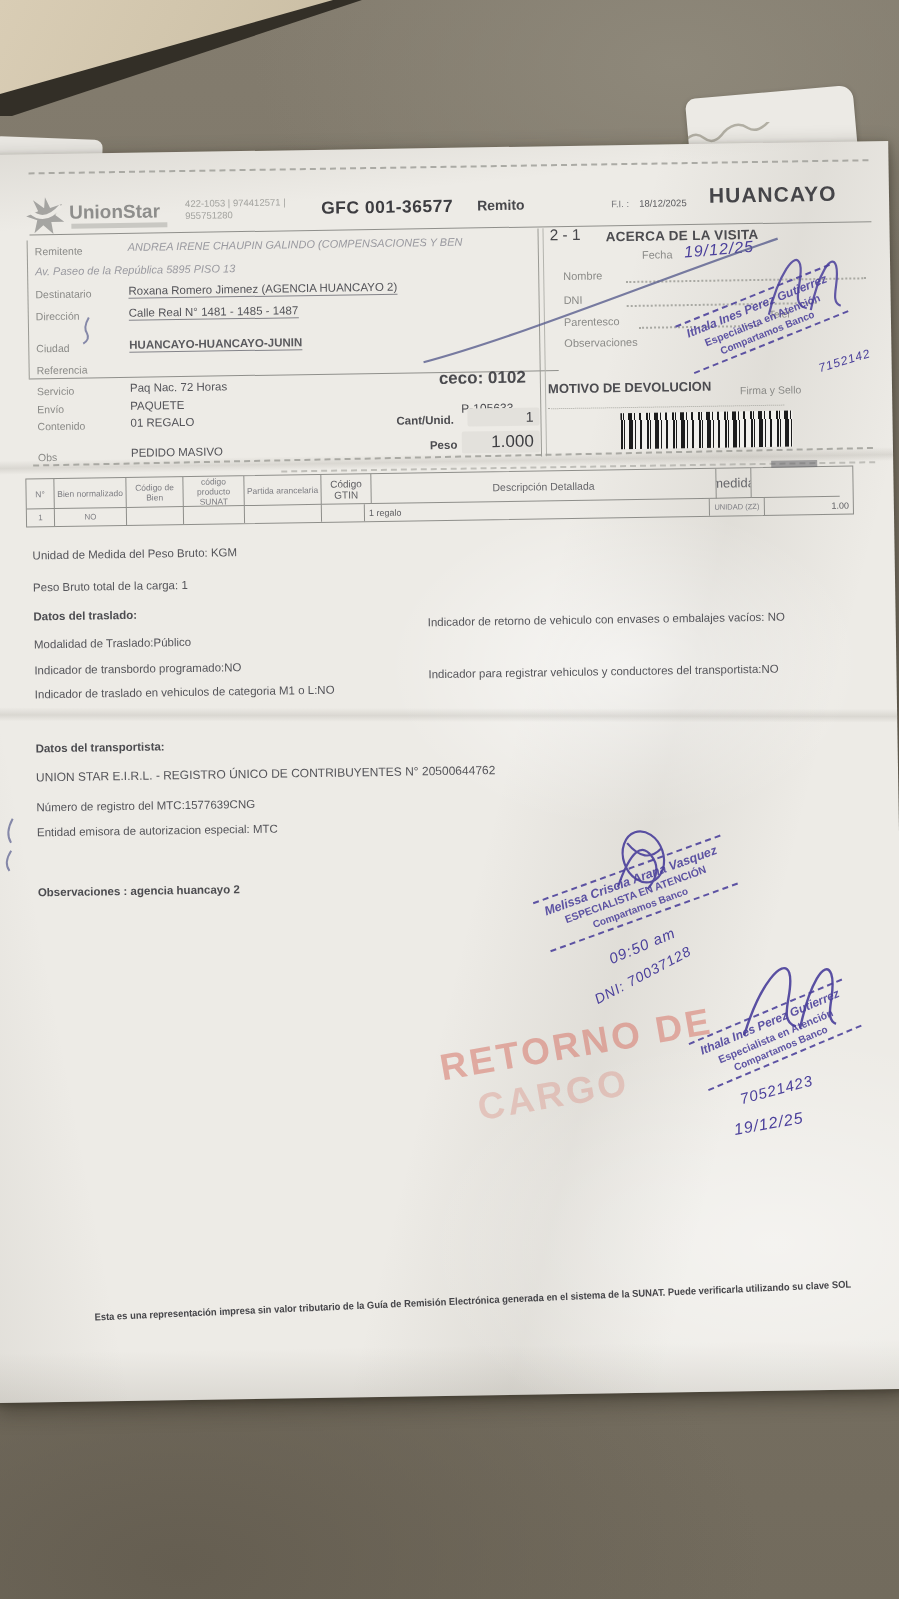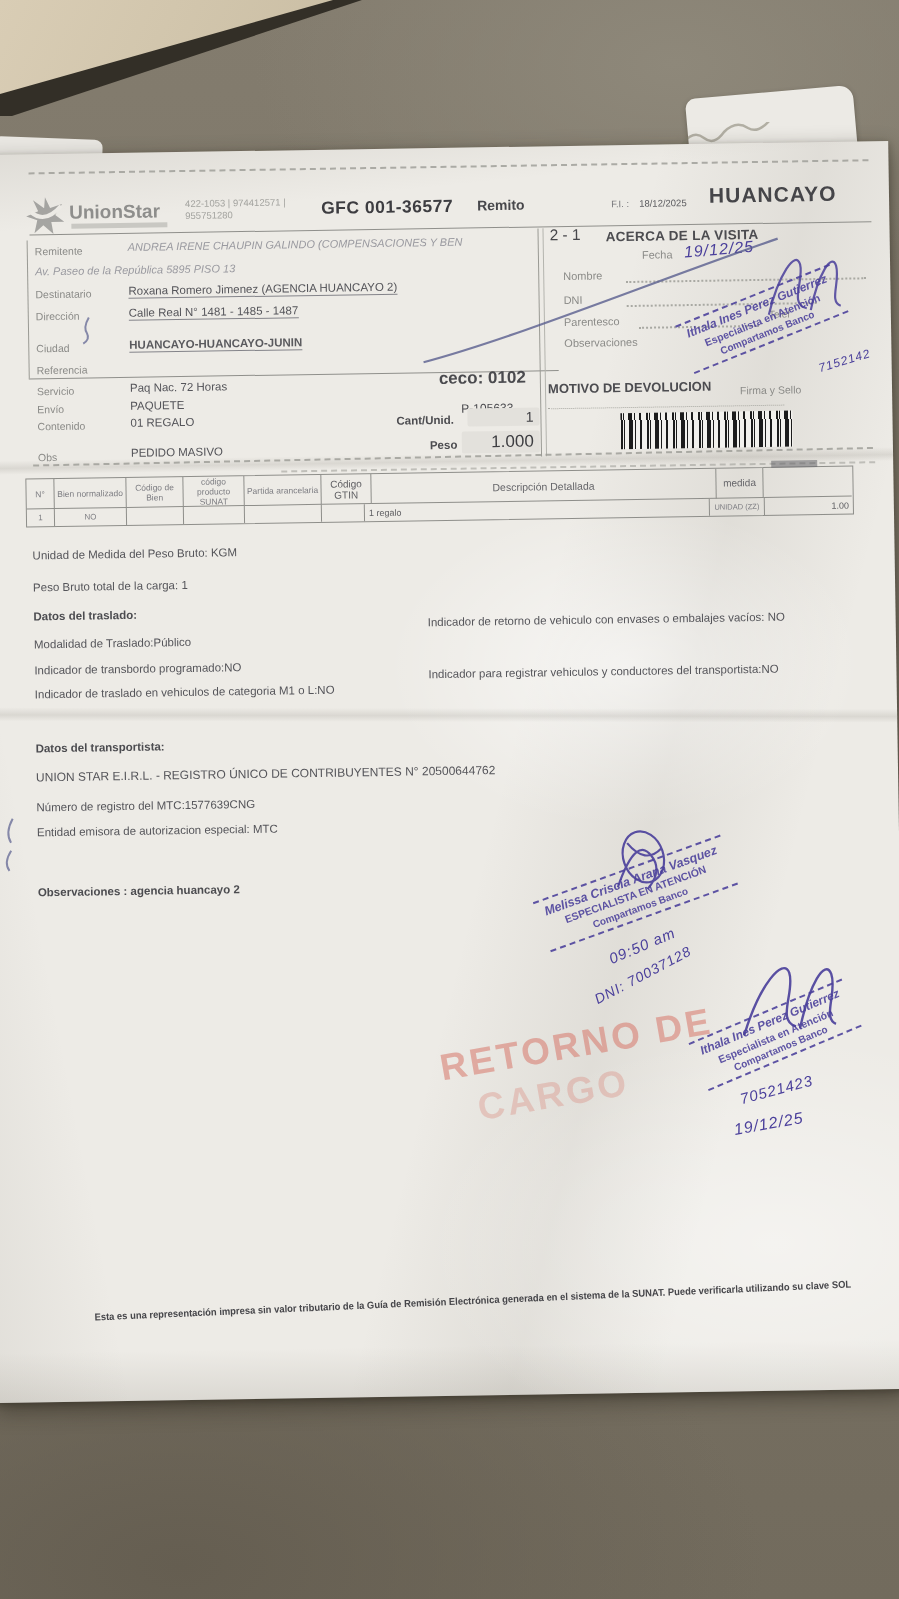--- a/index.html
+++ b/index.html
@@ -173,21 +173,21 @@
 
     <div class="tbl" style="left:44px; top:324px; width:828px;">
       <div class="trow hrow" style="height:30px;">
         <div class="tcell" style="width:28px;">N°</div>
         <div class="tcell" style="width:72px;">Bien normalizado</div>
         <div class="tcell" style="width:57px;">Código de Bien</div>
         <div class="tcell" style="width:61px;">código producto SUNAT</div>
         <div class="tcell" style="width:77px;">Partida arancelaria</div>
         <div class="tcell" style="width:50px; font-size:10px; color:#5e5e62;">Código GTIN</div>
         <div class="tcell" style="width:345px; font-size:10.5px; color:#66666a;">Descripción Detallada</div>
-        <div class="tcell" style="width:47px; font-size:10px; color:#66666a;">medida</div>
+        <div class="tcell" style="width:35px; font-size:13px; color:#66666a;">medida</div>
         <div class="tcell" style="width:88px; position:relative;"></div>
       </div>
       <div class="trow" style="height:17px;">
         <div class="tcell" style="width:28px; font-size:8px;">1</div>
         <div class="tcell" style="width:72px; font-size:8px;">NO</div>
         <div class="tcell" style="width:57px;"></div>
         <div class="tcell" style="width:61px;"></div>
         <div class="tcell" style="width:77px;"></div>
         <div class="tcell" style="width:43px;"></div>
         <div class="tcell" style="width:345px; justify-content:flex-start; padding-left:4px; font-size:9px; color:#5e5e62;">1 regalo</div>

